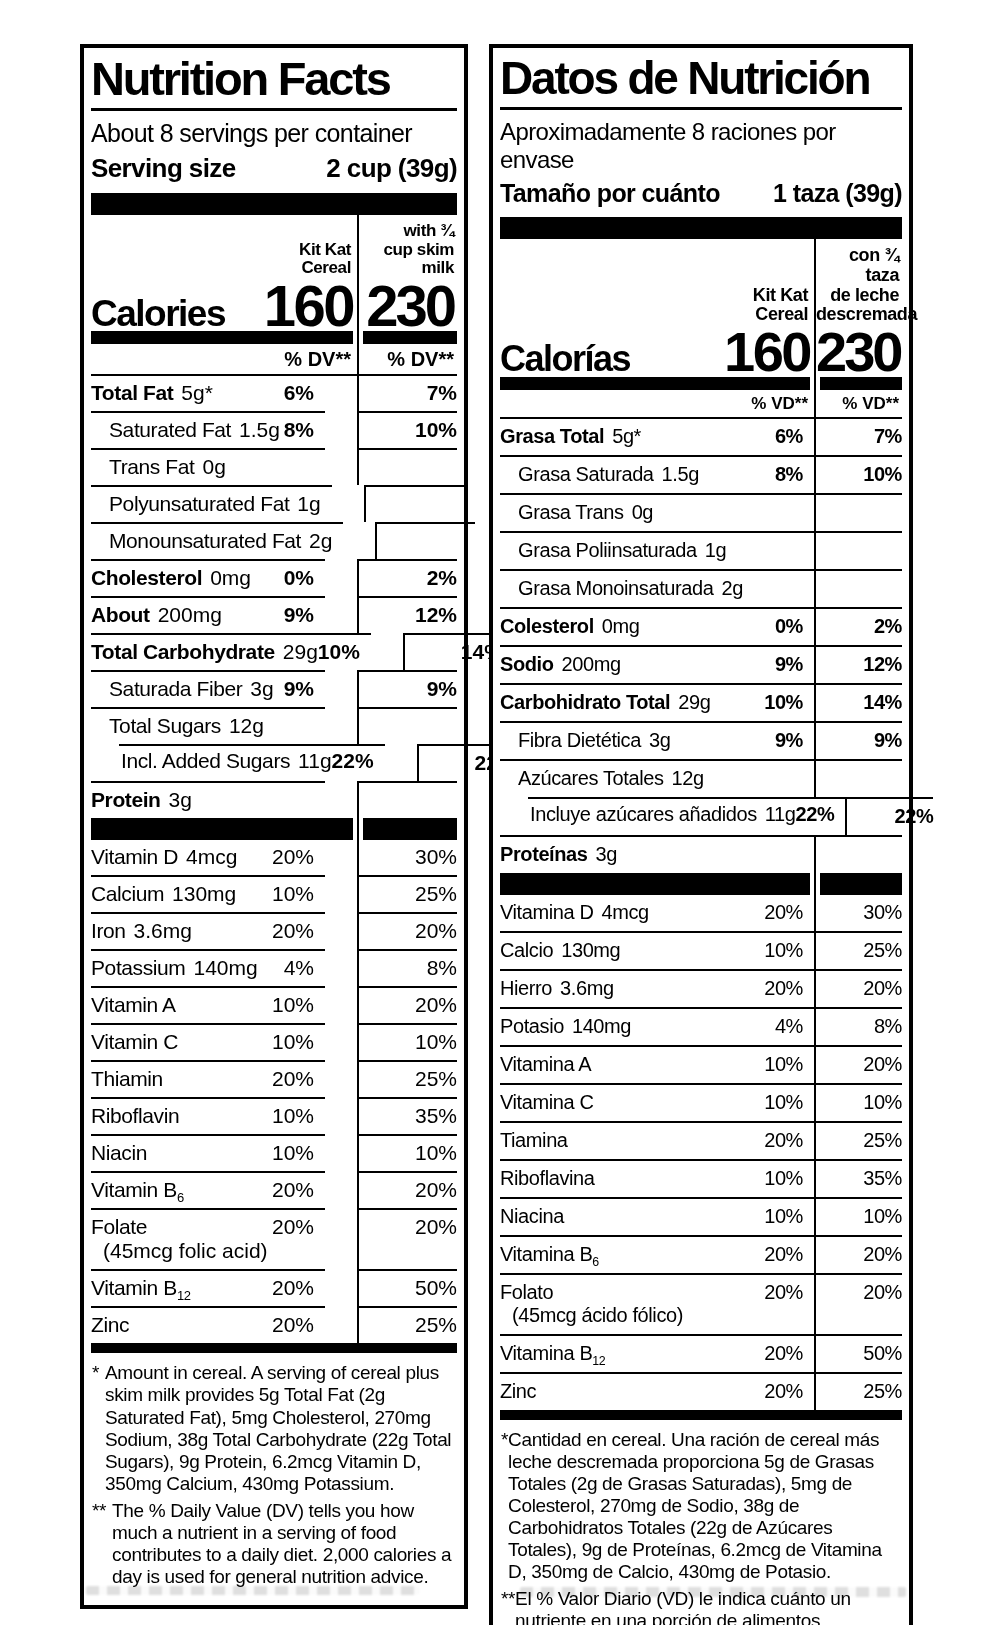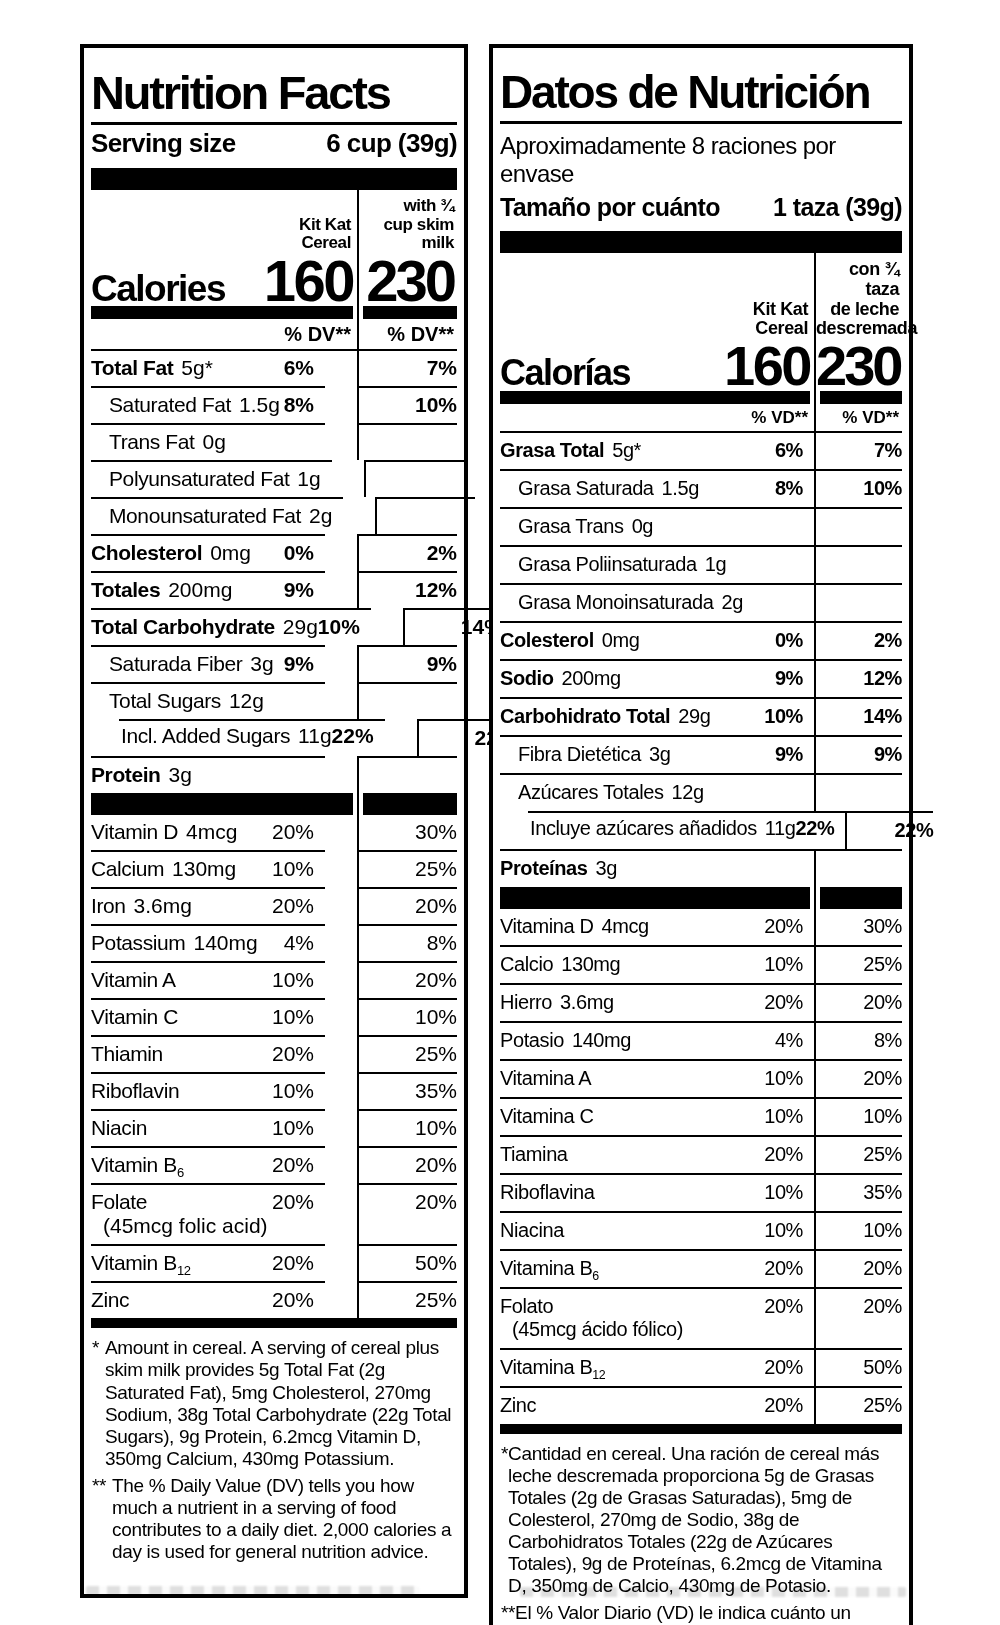--- a/index.html
+++ b/index.html
@@ -2,21 +2,21 @@
 <html><head>
 <meta charset="utf-8">
 <style>
   html,body{margin:0;padding:0;background:#fff;}
   .stage{position:relative;width:1000px;height:1625px;background:#fff;overflow:hidden;
          font-family:"Liberation Sans","DejaVu Sans",sans-serif;color:#000;}
   .panel{position:absolute;top:44px;background:#fff;border:4px solid #000;box-sizing:border-box;
          --milkw:100px;}
   .panel.en{left:80px;width:388px;min-height:1538px;}
   .panel.es{left:489px;width:424px;min-height:1520px;--milkw:88px;}
-  .pad{padding:16px 7px;}
+  .pad{padding:2px 7px;}
   .title{font-weight:800;letter-spacing:-2.2px;line-height:1.0;padding:5px 0 6px;white-space:nowrap;}
   .en .title{font-size:47px;}
   .es .title{font-size:46px;}
   .rule{height:3px;background:#000;}
   .servings{padding:8px 0 2px;letter-spacing:-0.6px;}
   .en .servings{font-size:25px;}
   .es .servings{font-size:24px;}
   .ssrow{display:flex;justify-content:space-between;align-items:baseline;font-weight:700;padding:3px 0 9px;letter-spacing:-0.6px;}
   .en .ssrow{font-size:26px;}
   .es .ssrow{font-size:25px;}
@@ -95,23 +95,24 @@
 </style>
 </head>
 <body>
 
 <div class="stage">
 
   <div class="panel en">
     <div class="pad">
       <div class="title">Nutrition Facts</div>
       <div class="rule"></div>
+      <div class="servings">About 8 servings per container</div>
       <div class="ssrow">
         <span>Serving size</span>
-        <span>6 cup (39g)</span>
+        <span>2 cup (39g)</span>
       </div>
       <div class="bigbar"></div>
 
       <div class="grid calsec">
         <div class="cell main">
           <div class="colh">Kit Kat<br>Cereal</div>
           <div class="calrow">
             <span class="calw">Calories</span>
             <span class="caln">160</span>
           </div>
@@ -193,21 +194,21 @@
                 <span class="lbl">Cholesterol</span>
                 <span class="amt">0mg</span>
                 <span class="dv">0%</span>
               </div>
             </div>
             <div class="cell milk">2%</div>
           </div>
           <div class="grid nrow bold">
             <div class="cell main">
               <div class="l1">
-                <span class="lbl">Totales</span>
+                <span class="lbl">About</span>
                 <span class="amt">200mg</span>
                 <span class="dv">9%</span>
               </div>
             </div>
             <div class="cell milk">12%</div>
           </div>
           <div class="grid nrow bold">
             <div class="cell main">
               <div class="l1">
                 <span class="lbl">Total Carbohydrate</span>

